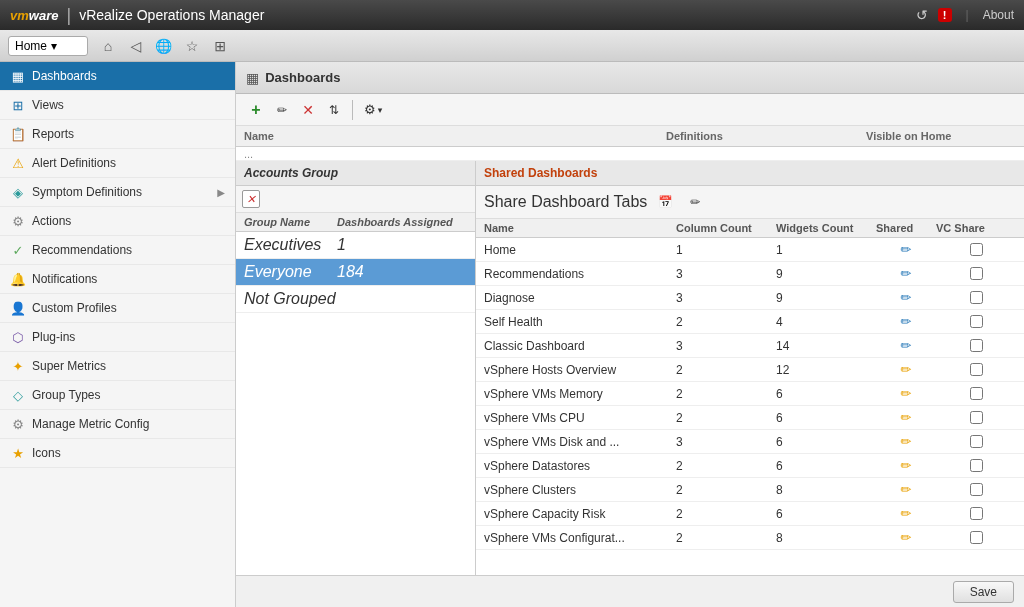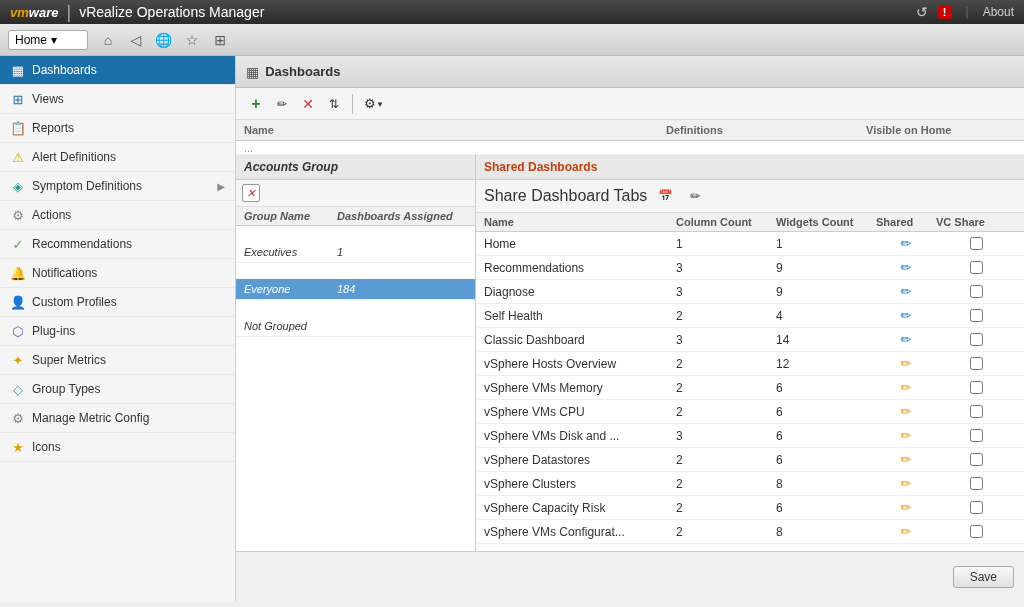--- a/index.html
+++ b/index.html
@@ -1,20 +1,20 @@
 <!DOCTYPE html>
 <html><head>
   <meta charset="utf-8">
   <style>
     * { margin: 0; padding: 0; box-sizing: border-box; }
     body { font-family: Arial, sans-serif; font-size: 12px; background: #f0f0f0; width: 1024px; height: 607px; overflow: hidden; }
 
     
     .header {
-      height: 24px;
+      height: 30px;
       background: linear-gradient(to bottom, #4a4a4a, #2a2a2a);
       display: flex;
       align-items: center;
       padding: 0 10px;
       color: white;
     }
     .header-logo {
       display: flex;
       align-items: center;
       gap: 8px;
@@ -272,25 +272,24 @@
       border-bottom: 1px solid #ccc;
       padding: 3px 8px;
       font-size: 11px;
       color: #555;
       font-weight: bold;
     }
     .accounts-row {
       display: grid;
       grid-template-columns: 1fr 130px;
       padding: 4px 8px;
-      font-size: 11px;
+      font-size: 16px;
       border-bottom: 1px solid #eee;
       cursor: pointer;
       color: #333;
-      margin-top: 16px;
     }
     .accounts-row.selected { background: #5b9bd5; color: white; }
 
     
     .shared-panel {
       flex: 1;
       display: flex;
       flex-direction: column;
       overflow: hidden;
     }
@@ -342,21 +341,21 @@
       display: flex;
       align-items: center;
       justify-content: center;
     }
     .checkbox-cell input[type="checkbox"] {
       cursor: pointer;
     }
 
     
     .footer-bar {
-      height: 50px;
+      height: 32px;
       background: #f0f0f0;
       border-top: 1px solid #ccc;
       display: flex;
       align-items: center;
       justify-content: flex-end;
       padding: 0 10px;
     }
     .save-btn {
       background: linear-gradient(to bottom, #f8f8f8, #e0e0e0);
       border: 1px solid #aaa;

